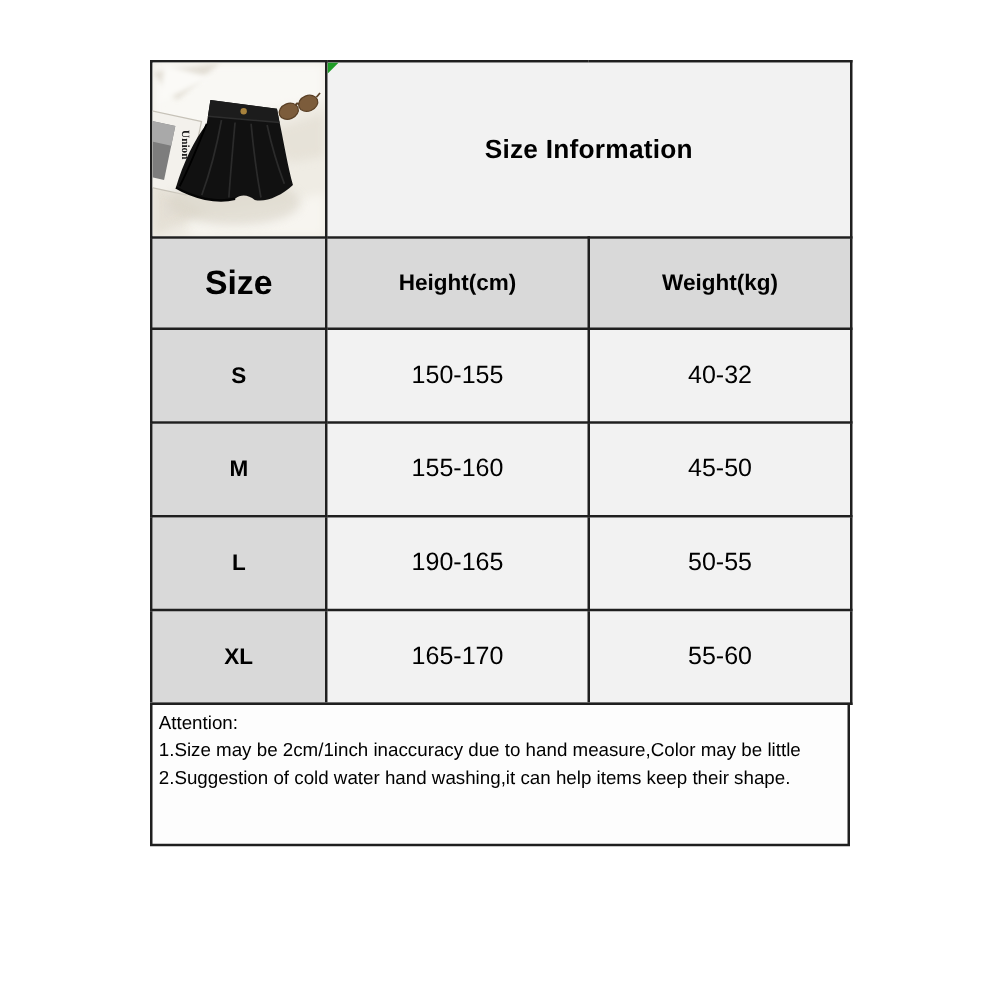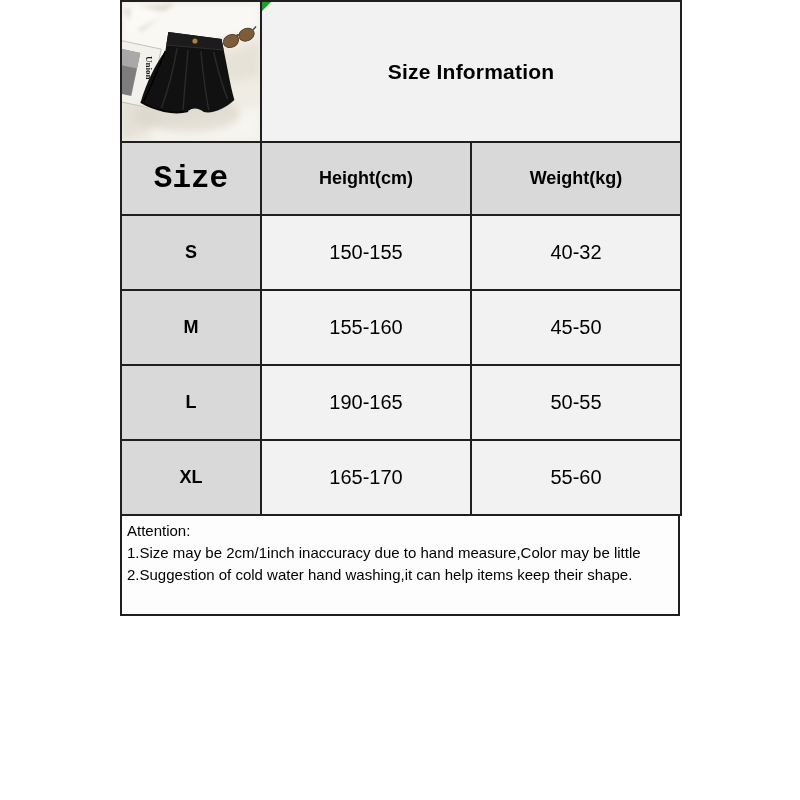--- a/index.html
+++ b/index.html
@@ -11,20 +11,21 @@
   }
   .sheet {
     position: relative;
     width: 560px;
     margin: 0 auto;
   }
   table.size-table {
     width: 560px;
     border-collapse: collapse;
     table-layout: fixed;
+    margin-top: 48px;
   }
   .size-table td, .size-table th {
     border: 2px solid #1f1f1f;
     text-align: center;
     vertical-align: middle;
     overflow: hidden;
   }
   .photo-cell {
     padding: 0;
     height: 139px;
@@ -44,36 +45,36 @@
     width: 0; height: 0;
     border-top: 9px solid #1f9d27;
     border-right: 9px solid transparent;
   }
   .head-row th {
     background: #d9d9d9;
     height: 73px;
     font-size: 18px;
     font-weight: bold;
   }
-  .head-row th.col-size { font-size: 31px; font-family: Liberation Mono, monospace; }
+  .head-row th.col-size { font-size: 27px; }
   .data-row td {
     background: #f2f2f2;
     height: 75px;
     font-size: 20px;
     font-weight: normal;
   }
   .data-row td.size-label {
     background: #d9d9d9;
     font-weight: bold;
     font-size: 18px;
   }
   .attention {
     margin-top: -2px;
     width: 560px;
-    height: 102px;
+    height: 115px;
     border: 2px solid #1f1f1f;
     background: #fdfdfd;
     padding: 4px 5px;
     font-size: 15px;
     line-height: 22px;
     text-align: left;
   }
 </style>
 </head>
 <body>

